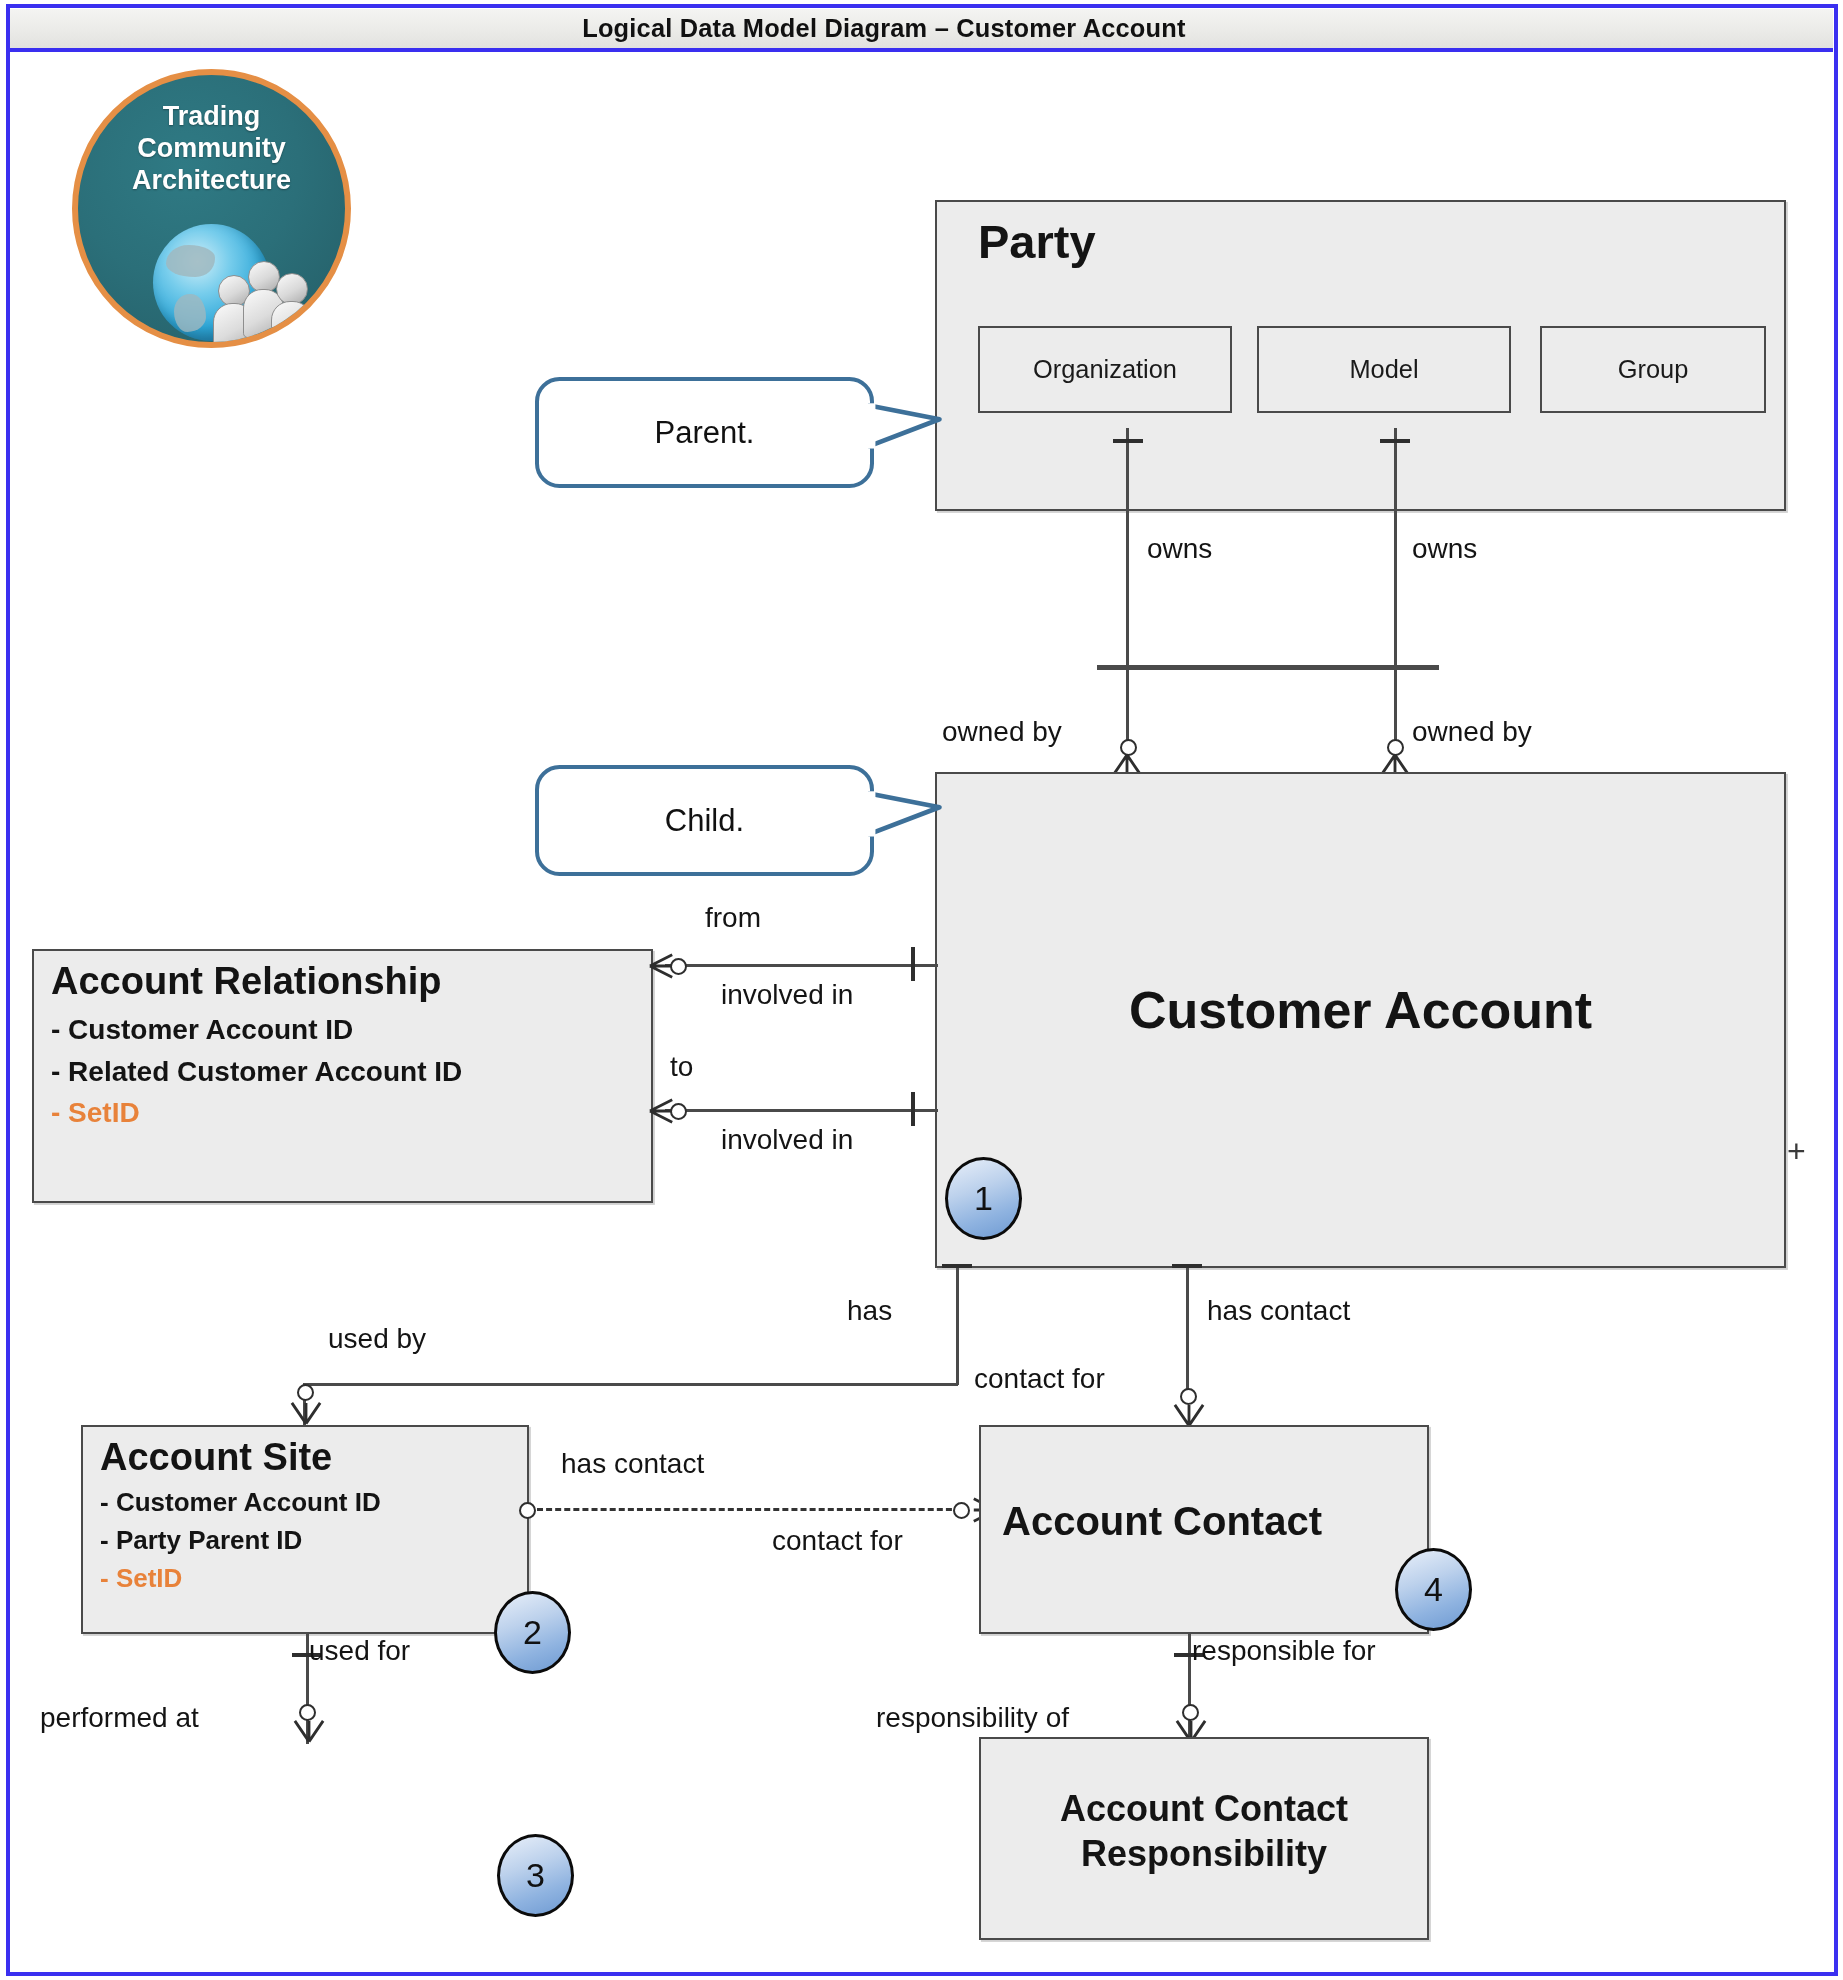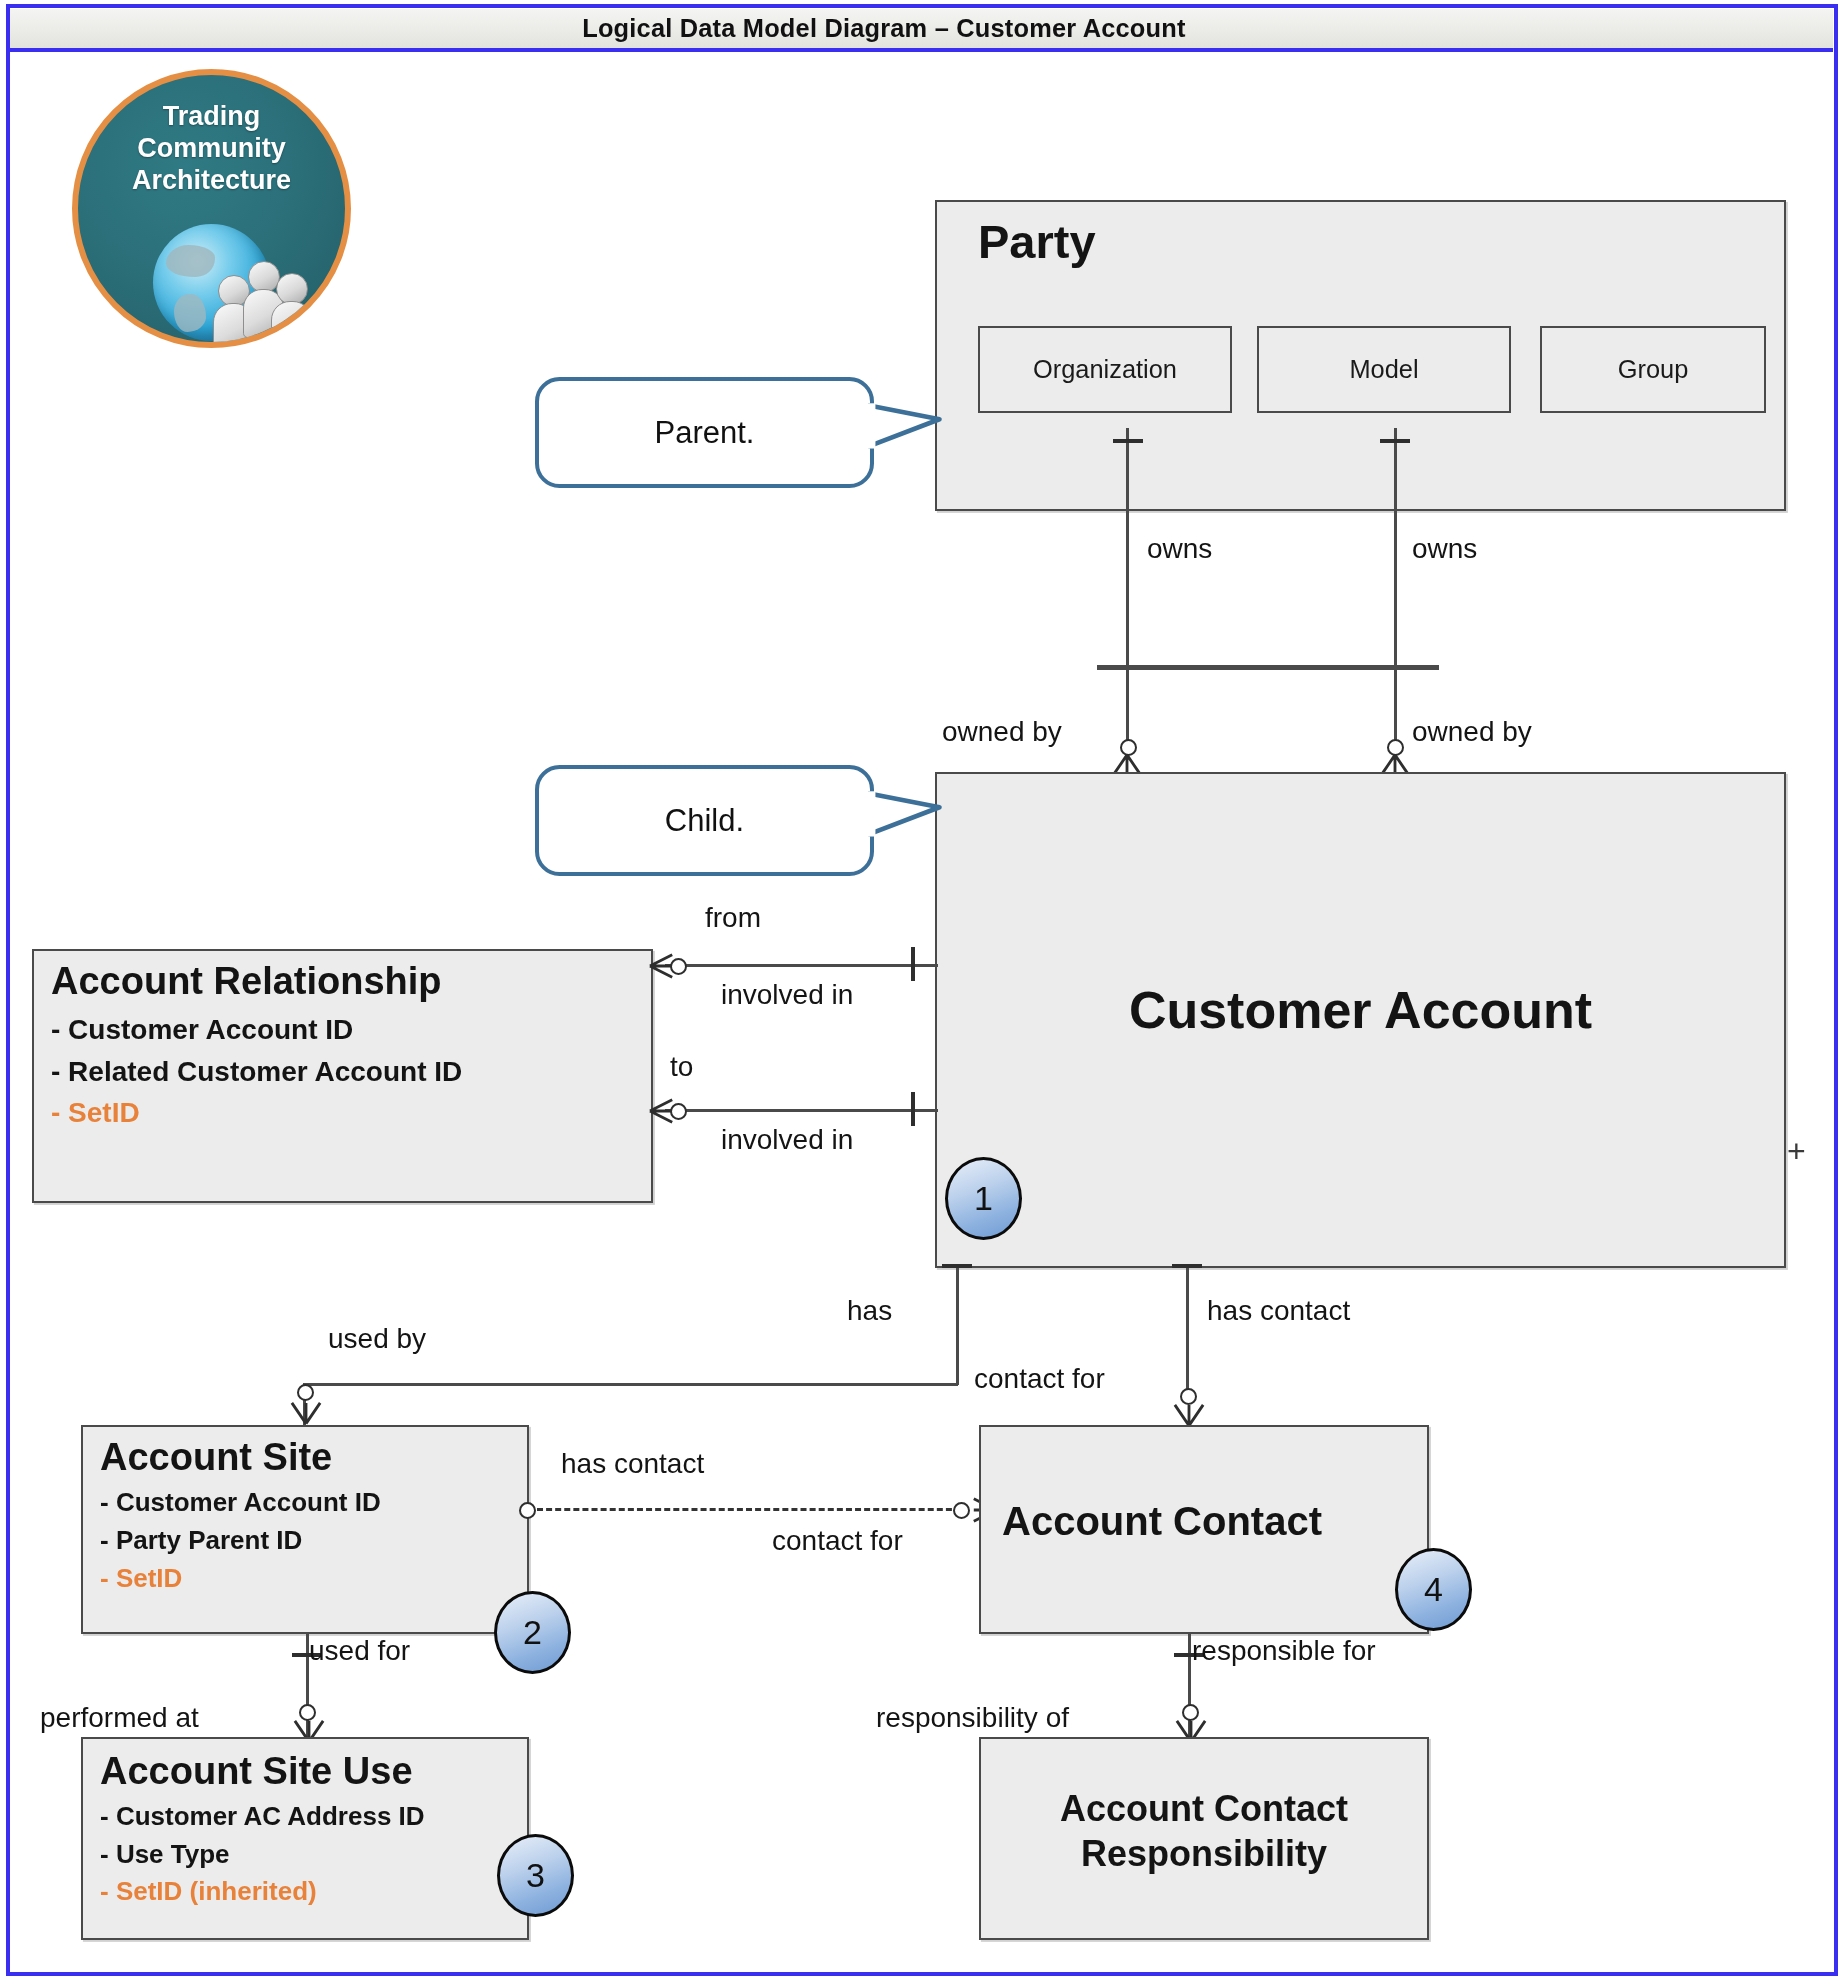--- a/index.html
+++ b/index.html
@@ -337,26 +337,20 @@
 
   <div class="ln v" style="left:306px; top:1634px; height:110px;"></div>
   <div class="tick" style="left:292px; top:1653px; width:30px; height:3.8px;"></div>
   <div class="lbl" style="left:309px; top:1635px;">used for</div>
   <div class="lbl" style="left:40px; top:1702px;">performed at</div>
   <div class="circ" style="left:299px; top:1704px;"></div>
   <svg style="position:absolute; left:291px; top:1719px; width:36px; height:24.5px;" viewBox="0 0 38 26">
     <path d="M19,24 L4,2 M19,24 L19,2 M19,24 L34,2" stroke="#2e2e2e" stroke-width="3" fill="none"></path>
   </svg>
 
-  <div class="ent" style="left:81px; top:1737px; width:448px; height:203px;">
-    <div class="ent-title" style="position:absolute; left:17px; top:13px; font-size:38px;">Account Site Use</div>
-    <div class="attr" style="position:absolute; left:17px; top:62px; font-size:26px;">- Customer AC Address ID</div>
-    <div class="attr" style="position:absolute; left:17px; top:100px; font-size:26px;">- Use Type</div>
-    <div class="attr setid" style="position:absolute; left:17px; top:137px; font-size:26px;">- SetID (inherited)</div>
-  </div>
   <div class="badge" style="left:497px; top:1834px;">
     <span>3</span>
   </div>
 
   <div class="ent" style="left:979px; top:1425px; width:450px; height:209px;">
     <div class="ent-title" style="position:absolute; left:21px; top:73px; font-size:40px;">Account Contact</div>
   </div>
   <div class="badge" style="left:1395px; top:1548px;">
     <span>4</span>
   </div>

